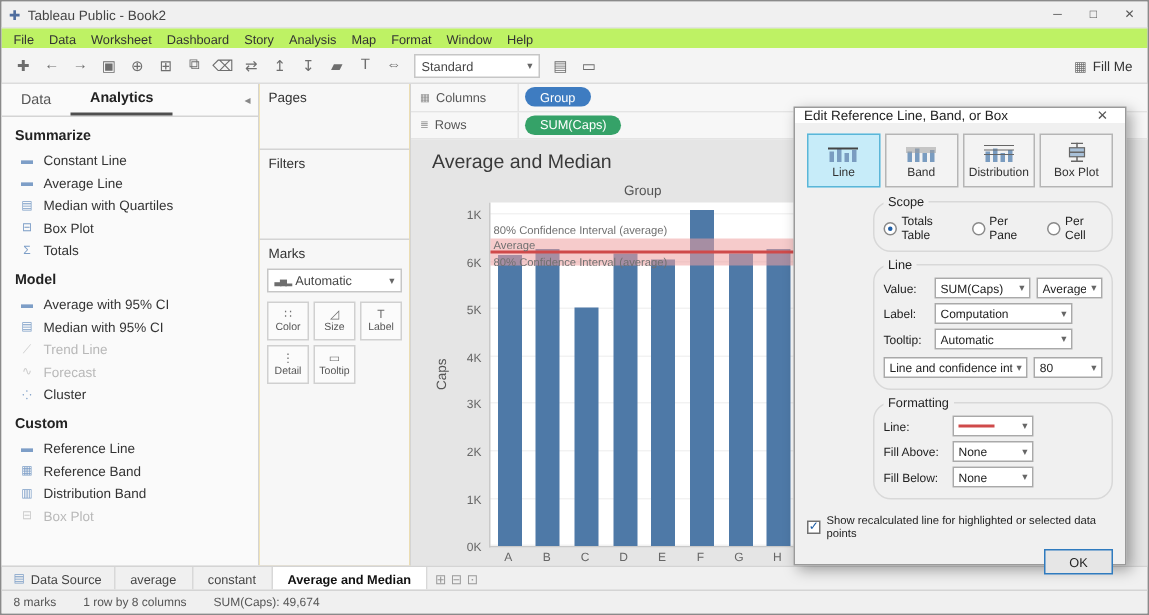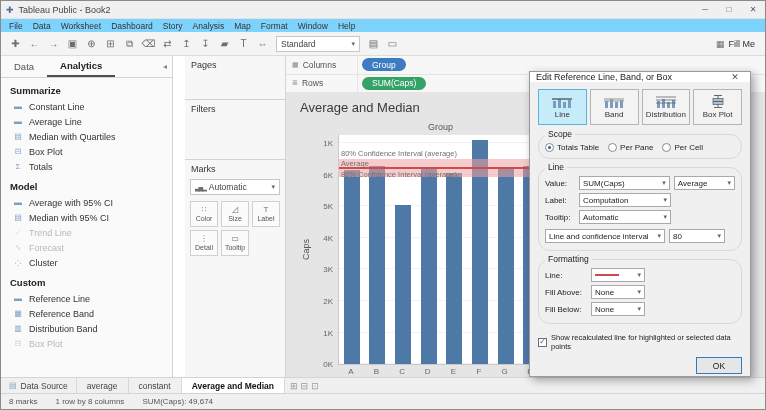--- a/index.html
+++ b/index.html
@@ -10,21 +10,21 @@
             border:1px solid #8a8a8a; overflow:hidden; font-size:9px; color:#333; }
 
   
   .titlebar { position:absolute; top:0; left:0; right:0; height:18px; background:#f0f0f0;
               display:flex; align-items:center; padding-left:5px; border-bottom:1px solid #e2e2e2; }
   .app-logo { color:#4f6d9e; font-size:9px; margin-right:5px; }
   .title-text { font-size:9px; color:#444; }
   .win-controls { margin-left:auto; display:flex; height:100%; }
   .win-btn { width:24px; display:flex; align-items:center; justify-content:center; font-size:8px; color:#555; }
 
-  .menubar { position:absolute; top:18px; left:0; right:0; height:13px; background:#7dd3fc;
+  .menubar { position:absolute; top:18px; left:0; right:0; height:13px; background:#bef264;
              display:flex; align-items:center; padding-left:3px; }
   .menu-item { padding:0 5px; font-size:8.5px; color:#333; }
 
   .toolbar { position:absolute; top:31px; left:0; right:0; height:24px; background:#f4f4f4;
              border-bottom:1px solid #dcdcdc; display:flex; align-items:center; padding:0 6px; }
   .tool-icons { display:flex; align-items:center; gap:2px; }
   .tool-btn { min-width:17px; height:18px; display:flex; align-items:center; justify-content:center;
               color:#6e6e6e; font-size:10px; border-radius:2px; }
   .fit-dropdown { display:flex; align-items:center; justify-content:space-between; border:1px solid #c6c6c6;
                   background:#fff; height:16px; padding:0 4px; width:84px; font-size:8.5px; color:#444; margin:0 5px; }
@@ -39,21 +39,21 @@
   .panel-tabs { display:flex; align-items:center; height:22px; border-bottom:1px solid #d4d4d4; }
   .panel-tab { padding:0 13px; height:100%; display:flex; align-items:center; font-size:9.5px; color:#555; }
   .panel-tab.active { font-weight:bold; color:#222; border-bottom:2px solid #4f4f4f; }
   .collapse-arrow { margin-left:auto; color:#888; padding-right:5px; font-size:8px; }
   .section-title { font-weight:bold; font-size:9.5px; color:#222; padding:7px 9px 3px; }
   .analytics-item { display:flex; align-items:center; gap:6px; height:15px; padding-left:12px; font-size:9px; color:#333; }
   .ai-icon { width:10px; text-align:center; color:#7d9ec7; font-size:8px; }
   .analytics-item.disabled { color:#b8b8b8; }
   .analytics-item.disabled .ai-icon { color:#cccccc; }
 
-  .cards-col { width:101px; background:#eab308; border-right:1px solid #d4d4d4; display:flex; flex-direction:column;margin-left:12px; }
+  .cards-col { width:101px; background:#eab308; border-right:1px solid #d4d4d4; display:flex; flex-direction:column; }
   .card { background:#f7f7f7; border-bottom:1px solid #d4d4d4; }
   .card-header { font-size:9px; color:#333; padding:4px 6px 3px; }
   .card.pages { height:44px; }
   .card.filters { height:60px; }
   .card.marks { flex:1; border-bottom:none; }
   .marks-type { margin:2px 5px 4px; border:1px solid #c6c6c6; background:#fff; height:16px;
                 display:flex; align-items:center; padding:0 4px; gap:3px; font-size:8.5px; color:#444; }
   .marks-type .mt-icon { color:#6e6e6e; font-size:6px; letter-spacing:-1px; }
   .marks-type .caret { margin-left:auto; }
   .marks-grid { display:grid; grid-template-columns:repeat(3,28px); gap:3px; padding:2px 5px; }
@@ -96,21 +96,21 @@
   .dialog-titlebar { height:18px; background:#fff; display:flex; align-items:center; padding:0 6px;
                      font-size:9px; color:#222; }
   .dialog-close { margin-left:auto; color:#555; width:18px; text-align:center; font-size:9px; }
   .dialog-body { flex:1; padding:7px 8px 5px; display:flex; flex-direction:column; }
 
   .type-row { display:flex; gap:3px; margin-bottom:9px; }
   .type-btn { flex:1; height:36px; border:1px solid #b5b5b5; background:#f3f3f3; display:flex;
               flex-direction:column; align-items:center; justify-content:center; gap:2px; font-size:8px; color:#333; }
   .type-btn.active { background:var(--type-active-bg); border-color:var(--type-active-border); }
 
-  .group { border:1px solid #d8d8d8; border-radius:12px; margin-bottom:8px; padding:8px 6px 4px; position:relative; }
+  .group { border:1px solid #d8d8d8; border-radius:12px; margin-bottom:8px; padding:8px 6px 4px; position:relative;margin-left:44px; }
   .group-label { position:absolute; top:-6px; left:6px; background:#f0f0f0; padding:0 3px; font-size:8.5px; color:#222; }
   .radio-row { display:flex; align-items:center; gap:9px; font-size:8px; color:#222; padding-bottom:2px; }
   .radio-opt { display:flex; align-items:center; }
   .radio { width:9px; height:9px; border:1px solid #8a8a8a; border-radius:50%; background:#fff; position:relative; margin-right:3px; flex:none; }
   .radio.selected::after { content:""; position:absolute; inset:2px; border-radius:50%; background:#1f5fa8; }
 
   .form-row { display:flex; align-items:center; gap:4px; margin-bottom:3px; font-size:8px; color:#222; }
   .form-label { width:30px; flex:none; }
   .fmt-label { width:42px; flex:none; }
   .select { border:1px solid #a9a9a9; background:#fff; height:14px; display:flex; align-items:center;

